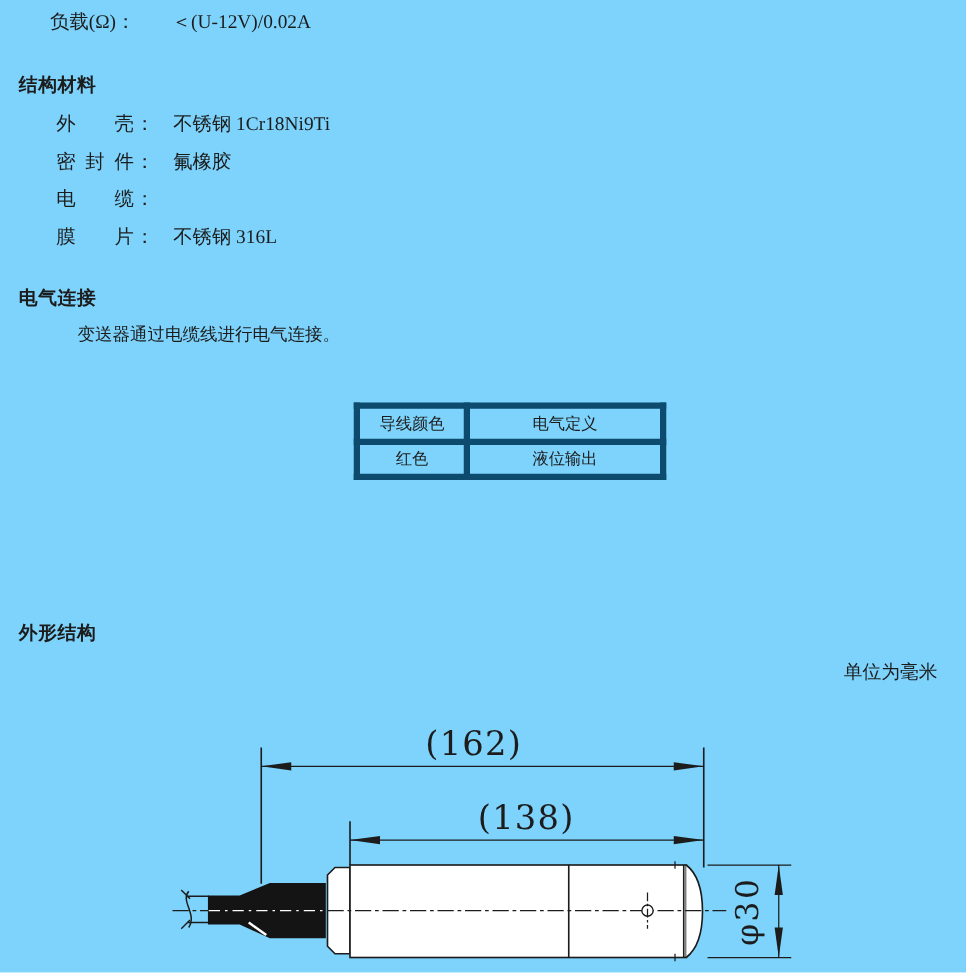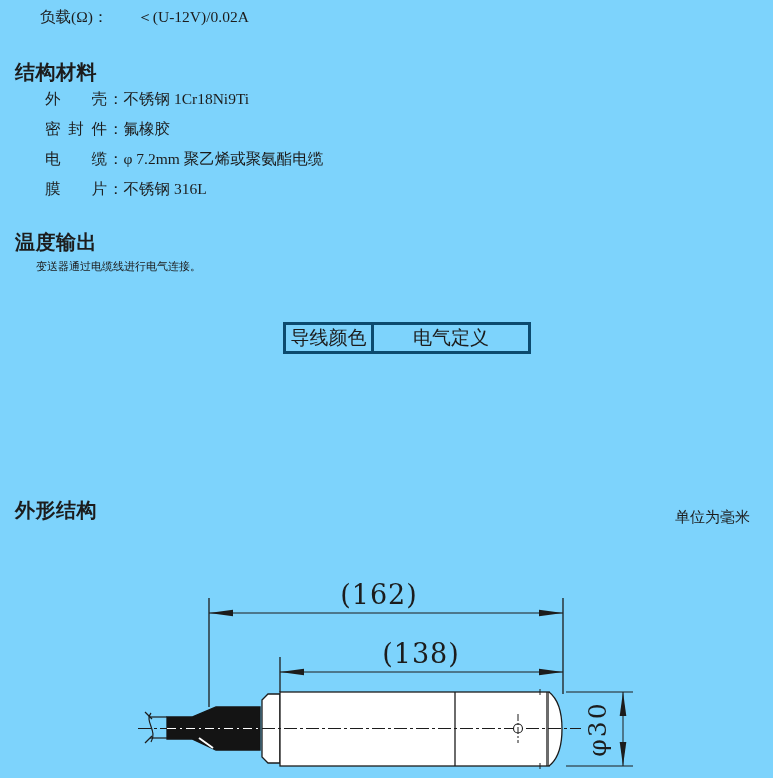--- a/index.html
+++ b/index.html
@@ -5,39 +5,39 @@
   html,body { margin:0; padding:0; background:#ffffff; }
   .page {
     position:relative; width:773px; height:778px; background:#7dd3fc;
     color:#1c1c1c; font-family:"Liberation Serif", serif; overflow:hidden;
   }
   .abs { position:absolute; }
   .load-row { left:40px; top:7px; font-size:15.5px; white-space:nowrap; }
   .load-row .val { margin-left:29px; }
   .heading {
     left:15px; font-family:"DejaVu Sans", sans-serif; font-weight:bold;
-    font-size:20px; letter-spacing:0.5px;
+    font-size:15px; letter-spacing:0.5px;
   }
   #h-materials { top:59px; }
   #h-electric  { top:229px; }
   #h-outline   { top:497px; }
   .spec-list { left:45px; top:84px; }
   .spec-item { height:30px; display:flex; align-items:center; font-size:15.5px; white-space:nowrap; }
   .spec-label { display:inline-flex; justify-content:space-between; width:62px; }
   .spec-colon { margin-left:1px; }
-  .spec-value { }
-  .para { left:36px; top:259px; font-size:11px; }
+  .spec-value { margin-left:15px; }
+  .para { left:62px; top:259px; font-size:14px; }
   .wire-table { left:283px; top:322px; border-collapse:collapse; table-layout:fixed; }
   .wire-table td, .wire-table th {
-    border:3px solid #0c4a6e; text-align:center; vertical-align:middle;
-    font-size:19px; font-weight:normal; height:23.6px; padding:0;
+    border:5px solid #0c4a6e; text-align:center; vertical-align:middle;
+    font-size:13px; font-weight:normal; height:23.6px; padding:0;
     font-family:"Liberation Serif", serif;
   }
   .col-color { width:88px; } .col-def { width:157px; }
-  .unit-note { right:23px; top:508px; font-size:15px; }
+  .unit-note { right:23px; top:528px; font-size:15px; }
   .drawing-svg { left:0; top:0; }
   .dim-text { font-family:"DejaVu Serif", serif; font-size:27px; fill:#1c1c1c; letter-spacing:1px; }
   .dia-text { font-family:"DejaVu Serif", serif; font-size:25px; fill:#1c1c1c; letter-spacing:2px; }
 </style>
 </head>
 <body>
 
 <div class="page">
 
   <div class="abs load-row">
@@ -63,48 +63,51 @@
         </span>
         <span class="spec-colon">：</span>
         <span class="spec-value">氟橡胶</span>
       </div>
       <div class="spec-item">
         <span class="spec-label">
           <span>电</span>
           <span>缆</span>
         </span>
         <span class="spec-colon">：</span>
-        <span class="spec-value">φ 7.2mm 聚乙烯或聚氨酯电缆</span>
       </div>
       <div class="spec-item">
         <span class="spec-label">
           <span>膜</span>
           <span>片</span>
         </span>
         <span class="spec-colon">：</span>
         <span class="spec-value">不锈钢 316L</span>
       </div>
     </div>
 
-  <div class="abs heading" id="h-electric">温度输出</div>
+  <div class="abs heading" id="h-electric">电气连接</div>
 
   <div class="abs para">变送器通过电缆线进行电气连接。</div>
 
   <table class="abs wire-table">
     <colgroup>
         <col class="col-color">
         <col class="col-def">
       </colgroup>
     <thead>
         <tr>
           <th>导线颜色</th>
           <th>电气定义</th>
         </tr>
       </thead>
     <tbody>
+        <tr>
+          <td>红色</td>
+          <td>液位输出</td>
+        </tr>
       </tbody>
   </table>
 
   <div class="abs heading" id="h-outline">外形结构</div>
 
   <div class="abs unit-note">单位为毫米</div>
 
   <svg class="abs drawing-svg" width="773" height="778" viewBox="0 0 773 778" stroke="#1c1c1c" fill="none" stroke-width="1.3">
 
     <g>

